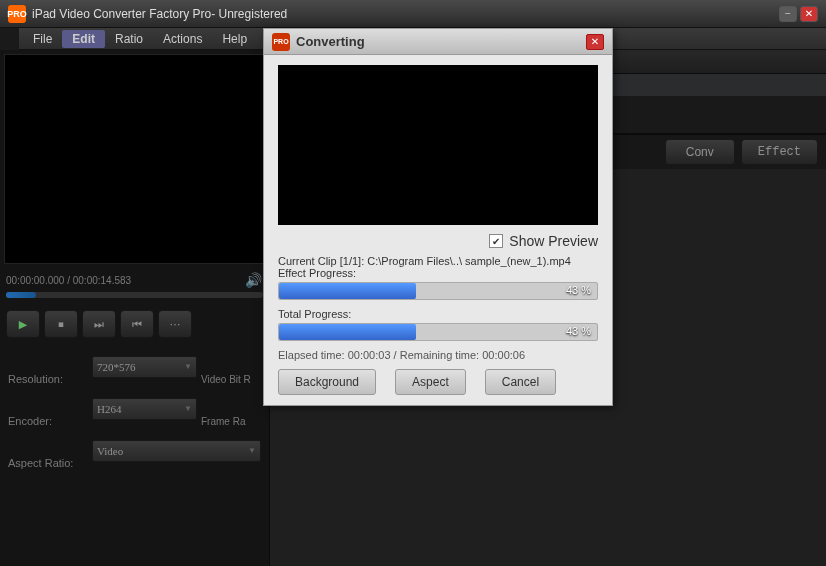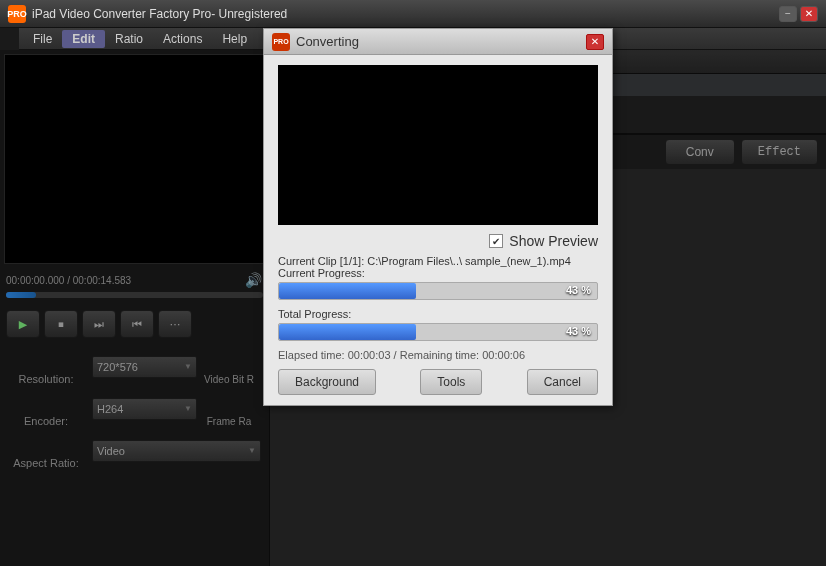--- a/index.html
+++ b/index.html
@@ -156,35 +156,35 @@
     .setting-row {
       display: flex;
       align-items: center;
       margin-bottom: 5px;
       gap: 4px;
     }
     .setting-label {
       width: 80px;
       color: #aaa;
       font-size: 11px;
-      text-align: center;
+      text-align: left;
       padding-right: 4px;
       margin-top: 25px;
     }
     .setting-select {
       flex: 1;
       background: linear-gradient(to bottom, #555, #3a3a3a);
       border: 1px solid #222;
       color: #ccc;
       font-size: 11px;
       height: 22px;
       padding: 0 4px;
       border-radius: 2px;
       cursor: pointer;
-      display: flex; align-items: center; justify-content: space-between;
+      display: flex; align-items: center; justify-content: space-between; font-family: Liberation Serif, serif;
     }
     .setting-select .arrow { font-size: 8px; color: #888; }
 
     
     #file-list-header {
       display: flex;
       background: linear-gradient(to bottom, #3a3a3a, #2c2c2c);
       height: 24px;
       align-items: center;
       border-bottom: 1px solid #111;
@@ -241,21 +241,21 @@
       width: 18px; height: 18px;
       background: #cc3300;
       border-radius: 3px;
       margin-right: 6px;
       display: flex; align-items: center; justify-content: center;
       font-size: 8px; color: white; font-weight: bold;
     }
     .modal-title-text {
       color: #333;
       font-size: 13px;
-      font-weight: normal;
+      font-weight: bold;
       flex: 1;
     }
     .modal-close-btn {
       width: 18px; height: 16px;
       background: #cc3333;
       border-radius: 2px;
       display: flex; align-items: center; justify-content: center;
       color: white; font-size: 10px; cursor: pointer;
       border: 1px solid #aa1111;
     }
@@ -314,33 +314,33 @@
       height: 100%;
       background: linear-gradient(to bottom, #5599ff, #3366cc);
       border-radius: 2px;
     }
     .progress-text {
       position: absolute;
       right: 6px;
       top: 1px;
       color: white;
       font-size: 11px;
-      font-weight: bold;
+      font-weight: normal;
       text-shadow: 0 1px 2px #000;
     }
     .elapsed-row {
       color: #555;
       font-size: 11px;
       margin-top: 6px;
       margin-bottom: 8px;
     }
     .modal-btns {
       display: flex;
-      gap: 6px;
-      justify-content: space-between;
+      gap: 19px;
+      justify-content: flex-start;
     }
     .modal-btn {
       background: linear-gradient(to bottom, #e0e0e0, #c0c0c0);
       border: 1px solid #999;
       border-radius: 3px;
       color: #333;
       font-size: 12px;
       padding: 4px 16px;
       cursor: pointer;
       height: 26px;
@@ -555,36 +555,36 @@
     <div class="modal-preview-area"></div>
     <div class="show-preview-row">
       <div class="checkbox">
         <span>✔</span>
       </div>
       <span class="show-preview-label">Show Preview</span>
     </div>
     <div class="current-clip-row">Current Clip [1/1]: C:\Program Files\..\ sample_(new_1).mp4</div>
 
     <div class="progress-section">
-      <div class="progress-label">Current Progress:</div>
+      <div class="progress-label">Effect Progress:</div>
       <div class="progress-bar-wrap">
         <div class="progress-fill" style="width:43%;"></div>
         <span class="progress-text">43 %</span>
       </div>
     </div>
 
     <div class="progress-section">
       <div class="progress-label">Total Progress:</div>
       <div class="progress-bar-wrap">
         <div class="progress-fill" style="width:43%;"></div>
         <span class="progress-text">43 %</span>
       </div>
     </div>
 
     <div class="elapsed-row">Elapsed time: 00:00:03  /  Remaining time: 00:00:06</div>
 
     <div class="modal-btns">
       <button class="modal-btn">Background</button>
-      <button class="modal-btn">Tools</button>
+      <button class="modal-btn">Aspect</button>
       <button class="modal-btn">Cancel</button>
     </div>
   </div>
 </div>
 
 </body></html>

